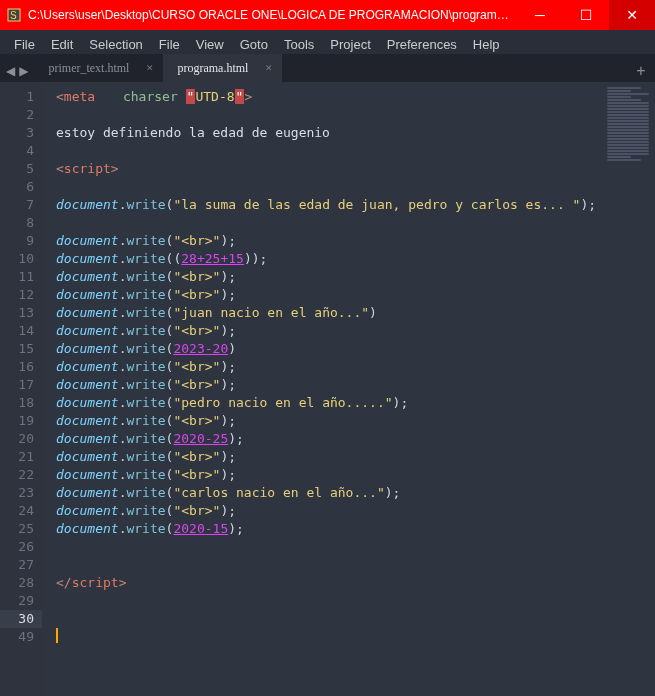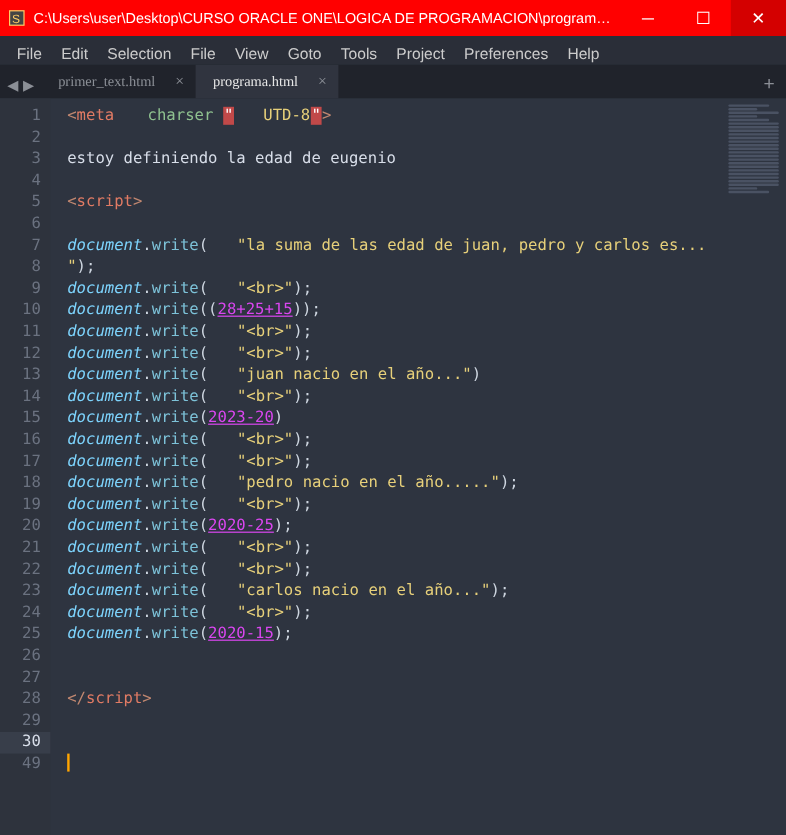--- a/index.html
+++ b/index.html
@@ -28,21 +28,21 @@
   .code { flex:1; padding:6px 0 0 14px; font-family:Consolas,monospace; font-size:13px; line-height:18px; color:#d8dee9; white-space:pre; position:relative; }
   .minimap { position:absolute; top:4px; right:2px; width:48px; height:140px; }
   .mm-line { height:2px; margin:1px 2px; background:#4a5263; border-radius:1px; }
   .mm-line.s { width:24px; }
   .mm-line.m { width:34px; }
   .mm-line.l { width:42px; }
   
   .p { color:#c08770; } 
   .kw { color:#e17b64; } 
   .attr { color:#8fc28f;margin-left:20px; } 
-  .str { color:#e7d07a;padding-left:24px; } 
+  .str { color:#e7d07a; } 
   .obj { color:#7dd3fc; font-style:italic; } 
   .fn { color:#7dc2d8; } 
   .num { color:#d946ef;text-decoration:underline; }
   .op { color:#ced6e0; }
   .err { background:#c14949; color:#fff; padding:0 1px; }
   .plain { color:#d8dee9; }
   .line { height:18px; }
   .cursor { display:inline-block; width:1px; height:15px; border-left:2px solid #ffa500; vertical-align:-2px; }
   .active-line-gutter { color:#d8dee9; background:#383e4a; margin:0 -8px; padding-right:8px; display:block; }
 </style>

